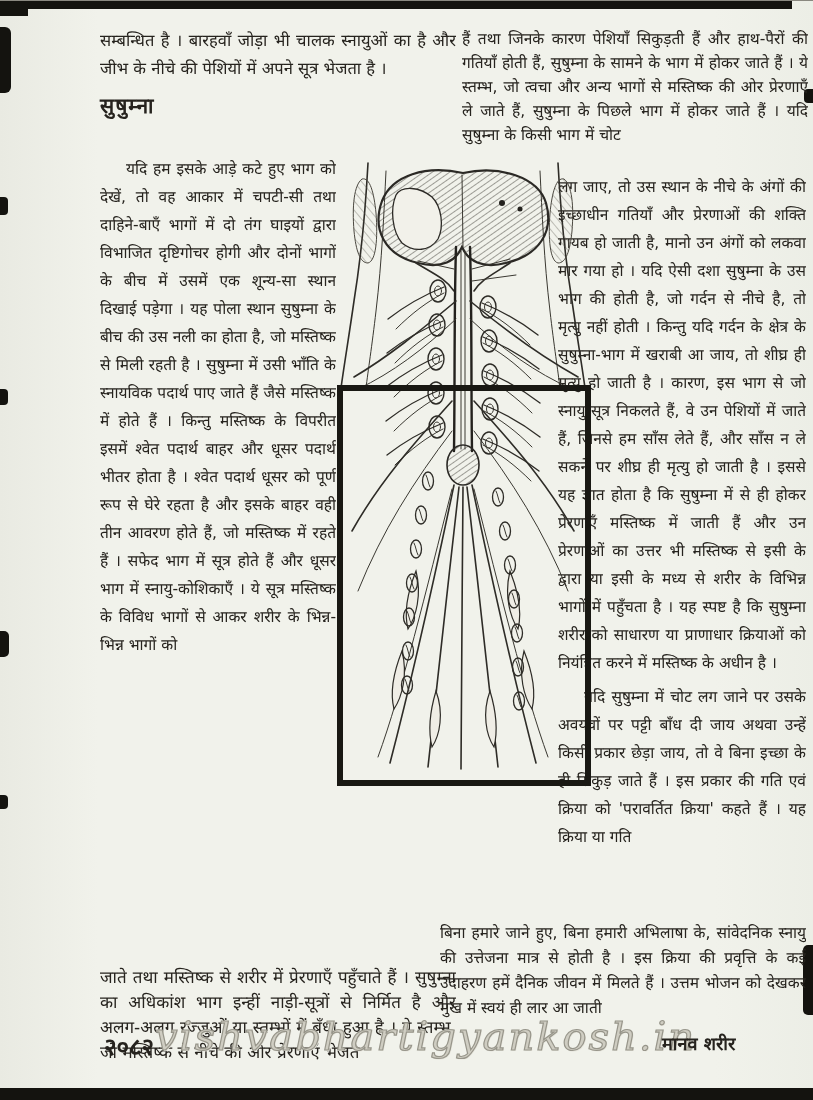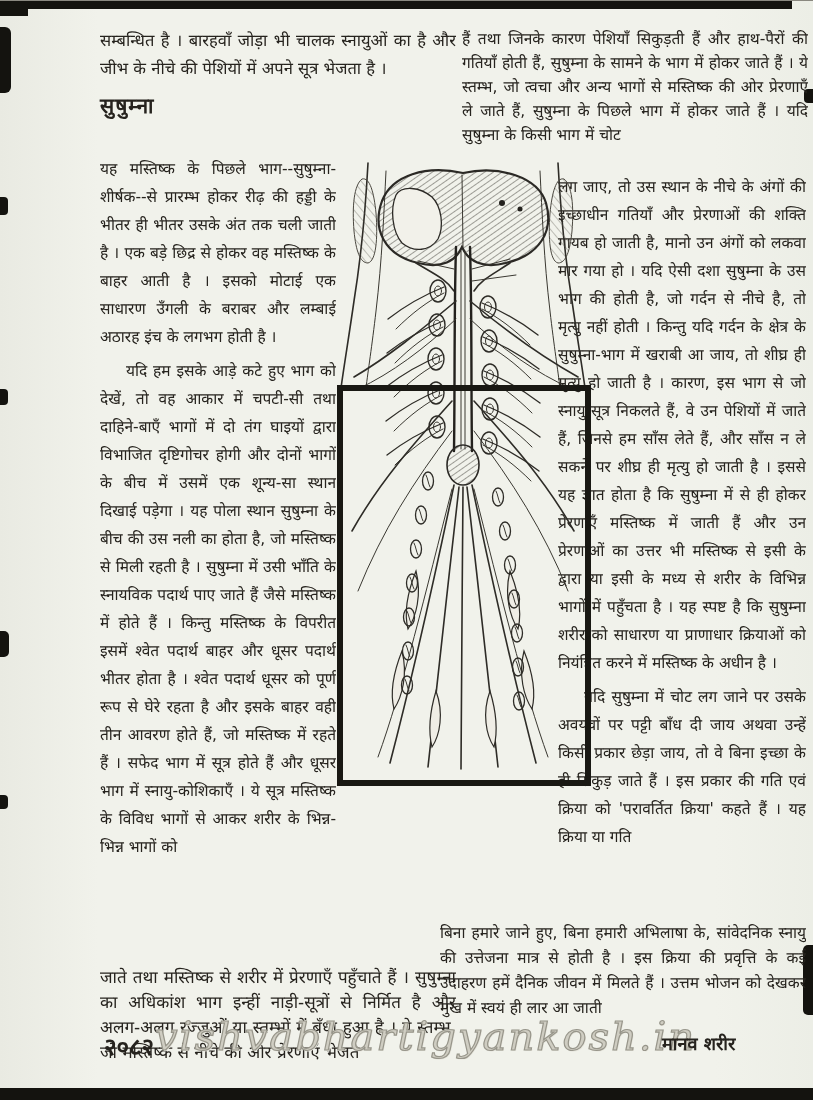--- a/index.html
+++ b/index.html
@@ -62,21 +62,20 @@
   <div class="artifact" style="left:0;top:1087px;width:813px;height:13px;"></div>
 
   <div class="txt body-lg" style="left:100px;top:26px;width:356px;height:60px;line-height:28px;">
     <p>सम्बन्धित है । बारहवाँ जोड़ा भी चालक स्नायुओं का है और जीभ के नीचे की पेशियों में अपने सूत्र भेजता है ।</p>
   </div>
 
   <div class="heading">सुषुम्ना</div>
 
 
   <div class="txt body-left" style="left:100px;top:154px;width:236px;height:762px;">
-    <p>यह मस्तिष्क के पिछले भाग--सुषुम्ना-शीर्षक--से प्रारम्भ होकर रीढ़ की हड्डी के भीतर ही भीतर उसके अंत तक चली जाती है । एक बड़े छिद्र से होकर वह मस्तिष्क के बाहर आती है । इसको मोटाई एक साधारण उँगली के बराबर और लम्बाई अठारह इंच के लगभग होती है ।</p>
     <p class="indent">यदि हम इसके आड़े कटे हुए भाग को देखें, तो वह आकार में चपटी-सी तथा दाहिने-बाएँ भागों में दो तंग घाइयों द्वारा विभाजित दृष्टिगोचर होगी और दोनों भागों के बीच में उसमें एक शून्य-सा स्थान दिखाई पड़ेगा । यह पोला स्थान सुषुम्ना के बीच की उस नली का होता है, जो मस्तिष्क से मिली रहती है । सुषुम्ना में उसी भाँति के स्नायविक पदार्थ पाए जाते हैं जैसे मस्तिष्क में होते हैं । किन्तु मस्तिष्क के विपरीत इसमें श्वेत पदार्थ बाहर और धूसर पदार्थ भीतर होता है । श्वेत पदार्थ धूसर को पूर्ण रूप से घेरे रहता है और इसके बाहर वही तीन आवरण होते हैं, जो मस्तिष्क में रहते हैं । सफेद भाग में सूत्र होते हैं और धूसर भाग में स्नायु-कोशिकाएँ । ये सूत्र मस्तिष्क के विविध भागों से आकर शरीर के भिन्न-भिन्न भागों को</p>
   </div>
 
   <div class="txt" style="left:462px;top:26px;width:346px;height:144px;font-size:15.5px;line-height:24px;">
     <p>हैं तथा जिनके कारण पेशियाँ सिकुड़ती हैं और हाथ-पैरों की गतियाँ होती हैं, सुषुम्ना के सामने के भाग में होकर जाते हैं । ये स्तम्भ, जो त्वचा और अन्य भागों से मस्तिष्क की ओर प्रेरणाएँ ले जाते हैं, सुषुम्ना के पिछले भाग में होकर जाते हैं । यदि सुषुम्ना के किसी भाग में चोट</p>
   </div>
 
   <div class="txt body-right" style="left:558px;top:172px;width:248px;height:744px;">
     <p>लग जाए, तो उस स्थान के नीचे के अंगों की इच्छाधीन गतियाँ और प्रेरणाओं की शक्ति गायब हो जाती है, मानो उन अंगों को लकवा मार गया हो । यदि ऐसी दशा सुषुम्ना के उस भाग की होती है, जो गर्दन से नीचे है, तो मृत्यु नहीं होती । किन्तु यदि गर्दन के क्षेत्र के सुषुम्ना-भाग में खराबी आ जाय, तो शीघ्र ही मृत्यु हो जाती है । कारण, इस भाग से जो स्नायु-सूत्र निकलते हैं, वे उन पेशियों में जाते हैं, जिनसे हम साँस लेते हैं, और साँस न ले सकने पर शीघ्र ही मृत्यु हो जाती है । इससे यह ज्ञात होता है कि सुषुम्ना में से ही होकर प्रेरणाएँ मस्तिष्क में जाती हैं और उन प्रेरणाओं का उत्तर भी मस्तिष्क से इसी के द्वारा या इसी के मध्य से शरीर के विभिन्न भागों में पहुँचता है । यह स्पष्ट है कि सुषुम्ना शरीर को साधारण या प्राणाधार क्रियाओं को नियंत्रित करने में मस्तिष्क के अधीन है ।</p>
     <p class="indent">यदि सुषुम्ना में चोट लग जाने पर उसके अवयवों पर पट्टी बाँध दी जाय अथवा उन्हें किसी प्रकार छेड़ा जाय, तो वे बिना इच्छा के ही सिकुड़ जाते हैं । इस प्रकार की गति एवं क्रिया को 'परावर्तित क्रिया' कहते हैं । यह क्रिया या गति</p>

